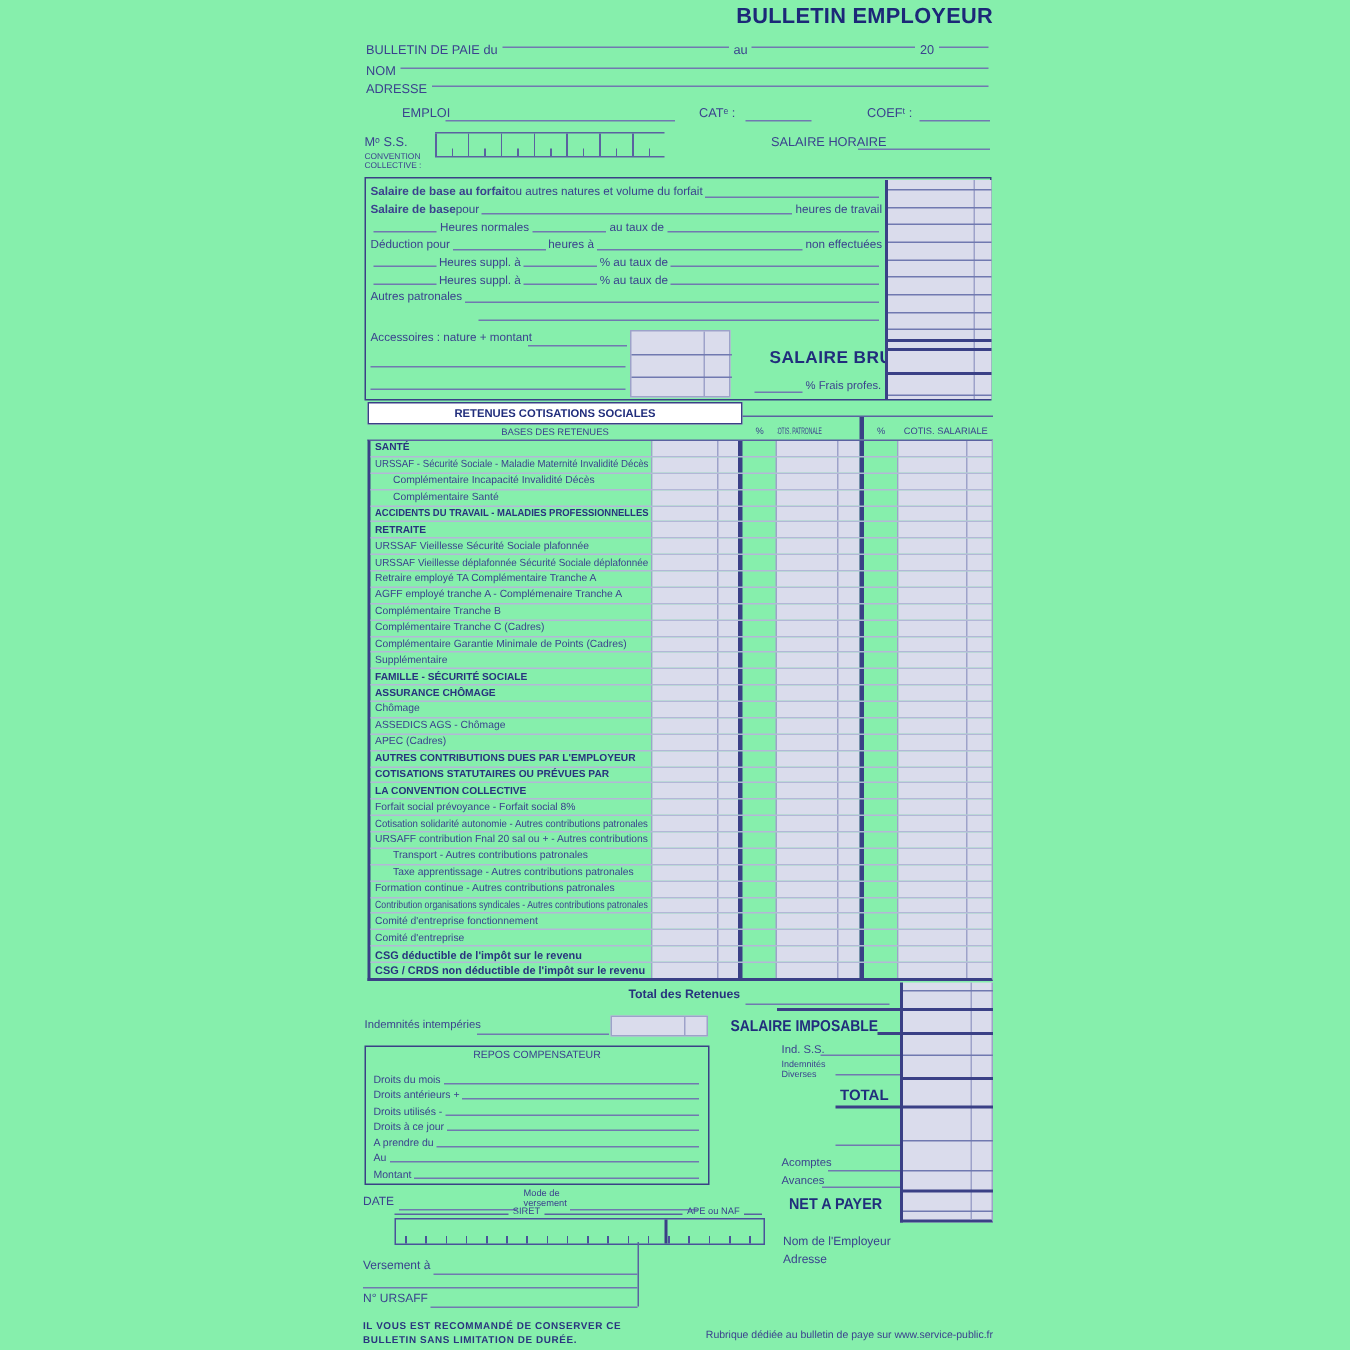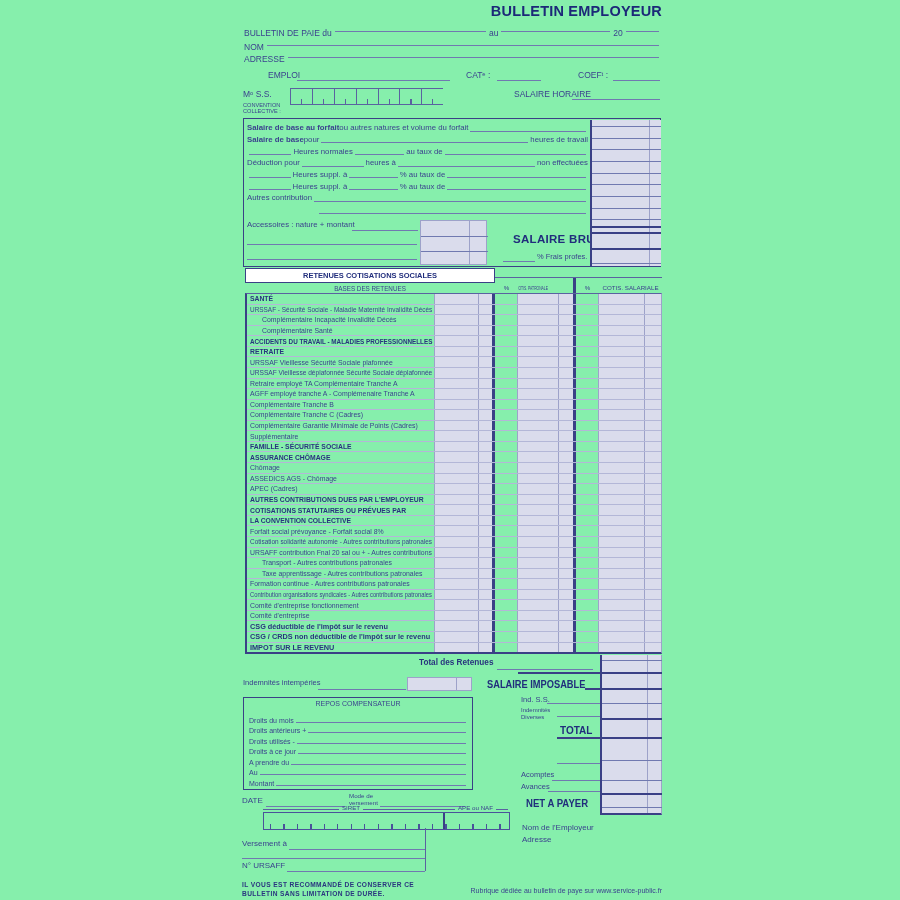--- a/index.html
+++ b/index.html
@@ -155,21 +155,21 @@
         <span class="fl" style="flex-grow: 1;"></span>
       </div>
       <div class="bbl">
         <span class="fl" style="flex-grow: 0.3;"></span>
         <span class="tx">Heures suppl. à</span>
         <span class="fl" style="flex-grow: 0.35;"></span>
         <span class="tx">% au taux de</span>
         <span class="fl" style="flex-grow: 1;"></span>
       </div>
       <div class="bbl">
-        <span class="tx">Autres contribution</span>
+        <span class="tx">Autres patronales</span>
         <span class="fl" style="flex-grow: 1;"></span>
       </div>
       <div class="bbl">
         <span class="sp" style="width: 70px;"></span>
         <span class="fl" style="flex-grow: 1;"></span>
       </div>
     </div>
 
   <div class="t f78" style="left:247px;top:221px;">Accessoires : nature + montant</div>
   <div class="ln" style="left:352px;top:230px;width:66px;"></div>
@@ -708,35 +708,20 @@
         <div class="cell b2 shade sub"></div>
         <div class="cell hvc"></div>
         <div class="cell p1"></div>
         <div class="cell pa1 shade"></div>
         <div class="cell pa2 shade sub"></div>
         <div class="cell hvc"></div>
         <div class="cell p2"></div>
         <div class="cell sa1 shade"></div>
         <div class="cell sa2 shade sub"></div>
       </div>
-      <div class="rrow">
-        <div class="cell lbl">
-          <span class="fitx csg">IMPOT SUR LE REVENU</span>
-        </div>
-        <div class="cell b1 shade"></div>
-        <div class="cell b2 shade sub"></div>
-        <div class="cell hvc"></div>
-        <div class="cell p1"></div>
-        <div class="cell pa1 shade"></div>
-        <div class="cell pa2 shade sub"></div>
-        <div class="cell hvc"></div>
-        <div class="cell p2"></div>
-        <div class="cell sa1 shade"></div>
-        <div class="cell sa2 shade sub"></div>
-      </div>
     </div>
 
   <div class="t bold" style="left:419px;top:659px;font-size:8.2px;color:#28337e;">Total des Retenues</div>
 
   <div class="t f75" style="left:243px;top:679px;">Indemnités intempéries</div>
   <div class="ln" style="left:318px;top:689px;width:88px;"></div>
   <div class="ab shade" style="left:407px;top:677px;width:65px;height:14px;border:1px solid #9da2c9;box-sizing:border-box;">
     <div class="subdiv" style="left:48px;"></div>
   </div>
 

